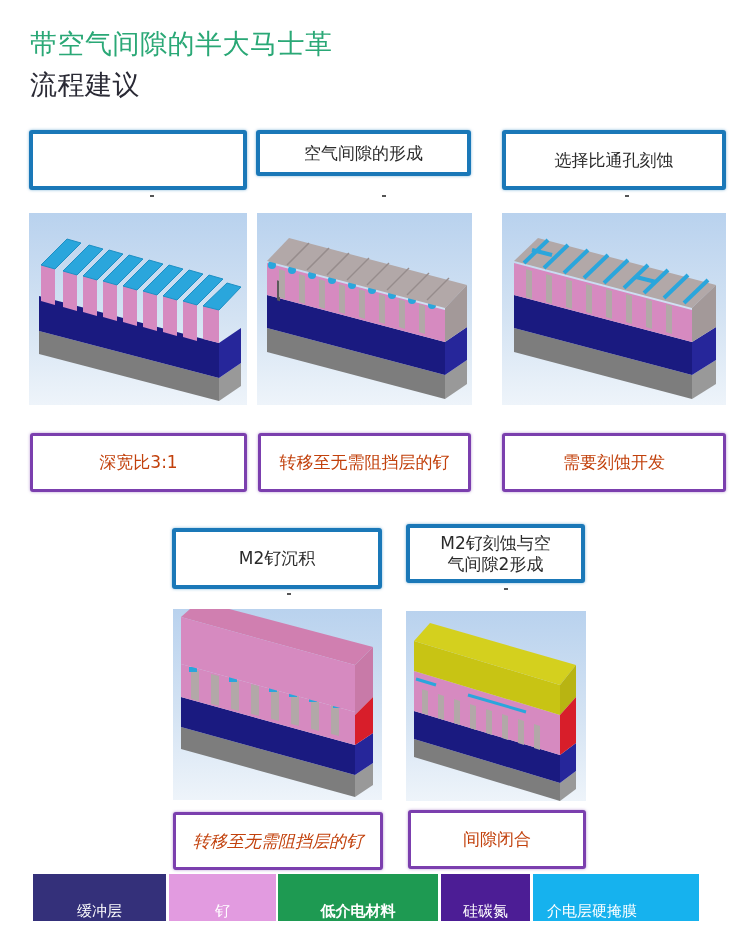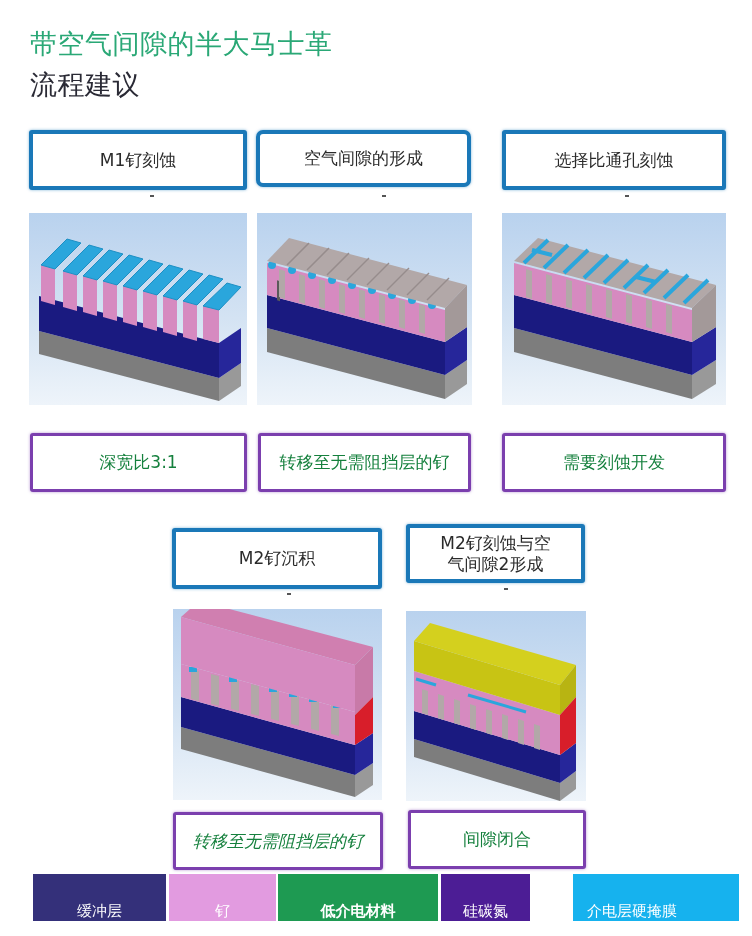--- a/index.html
+++ b/index.html
@@ -8,44 +8,43 @@
   .title1 { position:absolute; left:30px; top:26px; font-size:27px; color:#2aa876; font-weight:500; letter-spacing:0.5px; }
   .title2 { position:absolute; left:30px; top:67px; font-size:27px; color:#2a2a35; letter-spacing:0.5px; }
 
   .step-box { position:absolute; box-sizing:border-box; background:#fff; border:4px solid #1a78b8;
               border-radius:3px; box-shadow:0 0 3px rgba(26,120,184,0.55);
               display:flex; align-items:center; justify-content:center; text-align:center;
               font-size:17px; line-height:21px; color:#2b2b2b; }
   .note-box { position:absolute; box-sizing:border-box; background:#fff; border:3px solid #7b3fae;
               border-radius:3px; box-shadow:0 0 3px rgba(123,63,174,0.55);
               display:flex; align-items:center; justify-content:center; text-align:center;
-              font-size:17px; color:#15803d; }
+              font-size:17px; color:#c2410c; }
   .tick { position:absolute; width:4px; height:2px; background:#555; }
 
   .panel { position:absolute; overflow:hidden;
            background:linear-gradient(180deg,#b9d2ee 0%,#d4e3f3 55%,#eef4fa 100%); }
   .panel svg { position:absolute; left:0; top:0; width:100%; height:100%; }
 
   .legend { position:absolute; top:874px; height:47px; display:flex; align-items:flex-end;
             justify-content:center; font-size:15px; box-sizing:border-box; }
 </style>
 </head>
 <body>
 
 <div class="title1">带空气间隙的半大马士革</div>
 <div class="title2">流程建议</div>
 
 <div class="step-box" style="left:29px;top:130px;width:218px;height:60px;">
   <div>
-      <div>M1钌刻蚀</div>
     </div>
 </div>
 <div class="tick" style="left:150px;top:195px;"></div>
 
-<div class="step-box" style="left:256px;top:130px;width:215px;height:57px;border-radius:7px;">
+<div class="step-box" style="left:256px;top:130px;width:215px;height:46px;">
   <div>空气间隙的形成</div>
 </div>
 <div class="tick" style="left:382px;top:195px;"></div>
 
 <div class="step-box" style="left:502px;top:130px;width:224px;height:60px;">
   <div>选择比通孔刻蚀</div>
 </div>
 <div class="tick" style="left:625px;top:195px;"></div>
 
 <div class="panel" style="left:29px;top:213px;width:218px;height:192px;">
@@ -262,15 +261,15 @@
 </div>
 <div class="legend" style="left:169px;width:107px;background:#e29be0;color:#fff;">
   <span>钌</span>
 </div>
 <div class="legend" style="left:278px;width:160px;background:#1e9a52;color:#fff;font-weight:bold;">
   <span>低介电材料</span>
 </div>
 <div class="legend" style="left:441px;width:89px;background:#4c1d95;color:#fff;">
   <span>硅碳氮</span>
 </div>
-<div class="legend" style="left:533px;width:166px;background:#16b2ee;color:#fff;justify-content:flex-start;padding-left:14px;margin-left:40px;">
+<div class="legend" style="left:533px;width:166px;background:#16b2ee;color:#fff;justify-content:flex-start;padding-left:14px;">
   <span>介电层硬掩膜</span>
 </div>
 
 </body></html>

